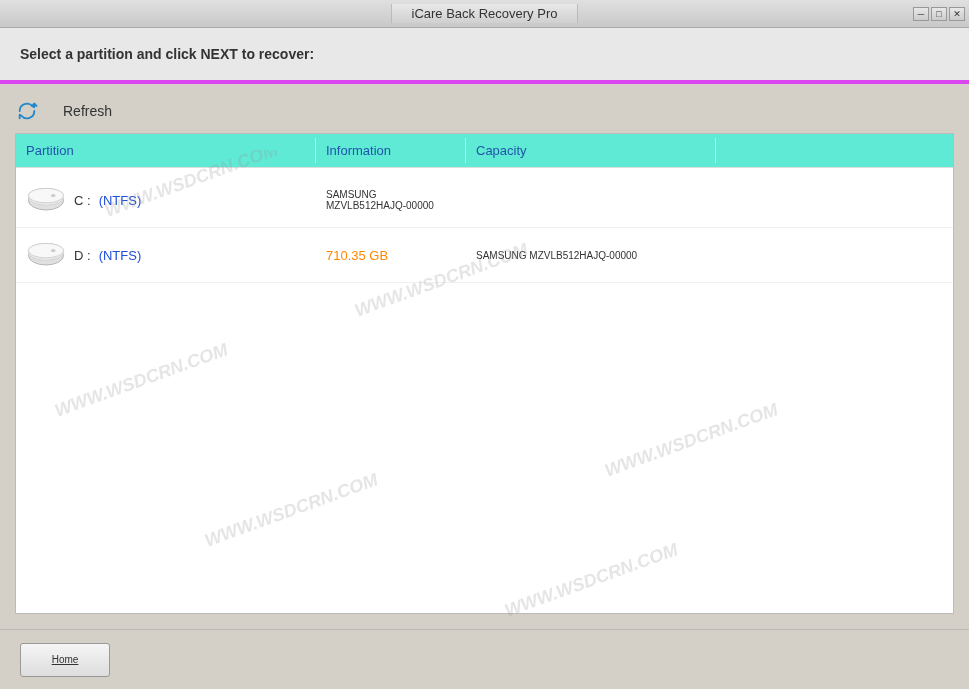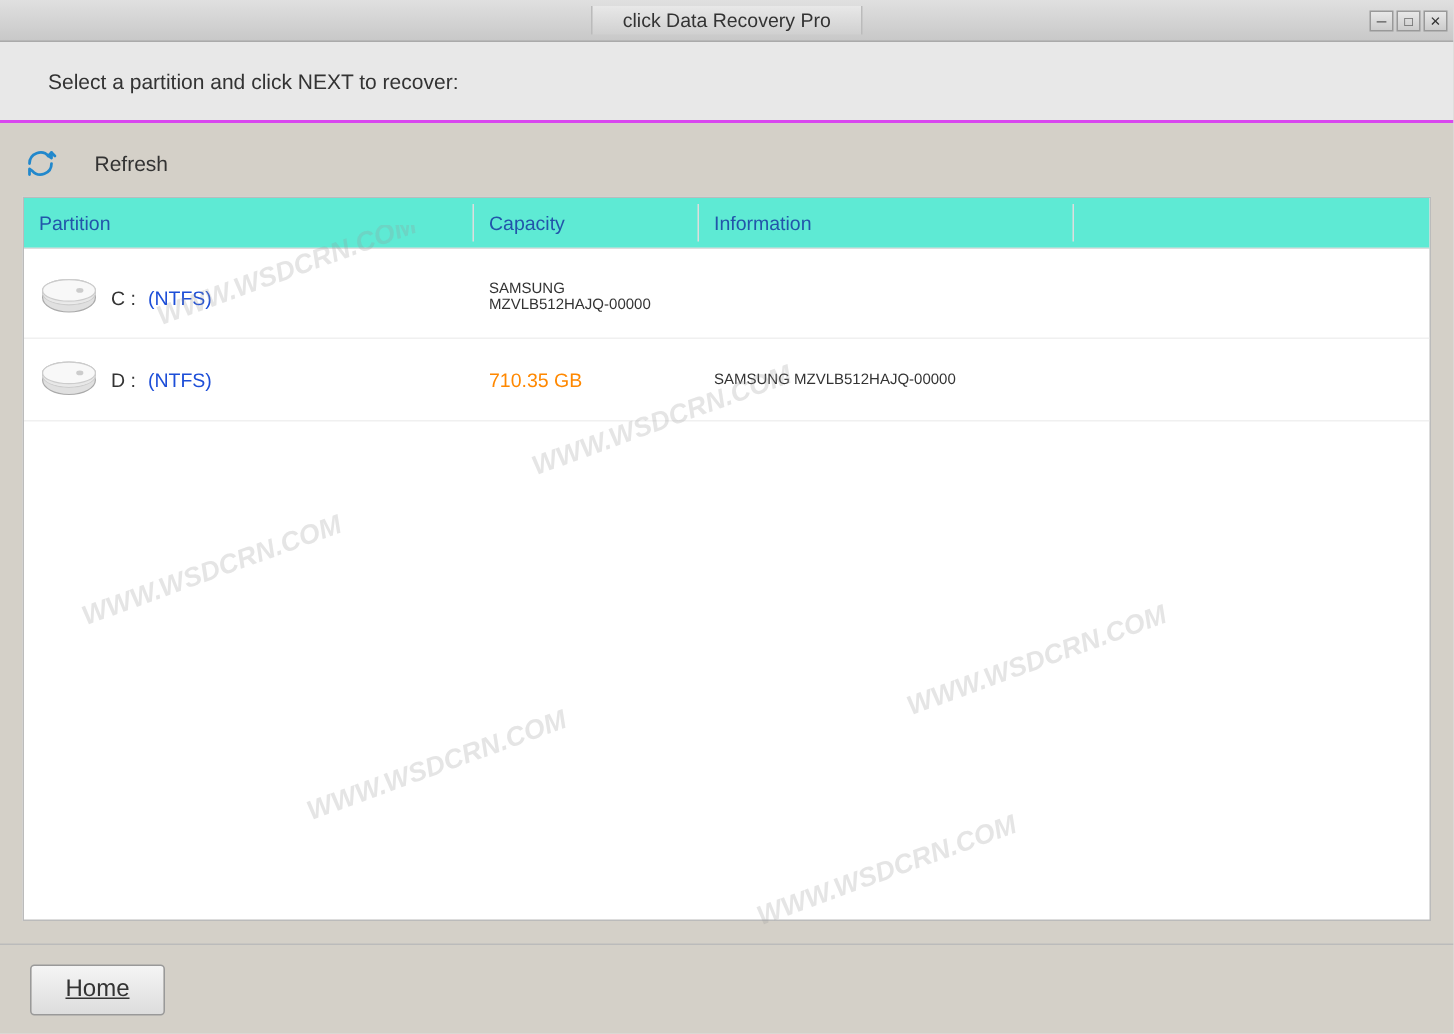--- a/index.html
+++ b/index.html
@@ -62,25 +62,25 @@
       width: 100%;
       height: calc(100% - 28px);
       background: #d4d0c8;
       display: flex;
       flex-direction: column;
     }
 
     
     .instruction-bar {
       background: #e8e8e8;
-      padding: 18px 32px;
-      border-bottom: 2px solid #d946ef;
+      padding: 18px 20px;
+      border-bottom: 4px solid #d946ef;
       font-size: 14px;
       color: #333;
-      font-weight: normal;
+      font-weight: bold;
     }
 
     
     .content-panel {
       flex: 1;
       background: #d4d0c8;
       padding: 15px;
       display: flex;
       flex-direction: column;
     }
@@ -208,21 +208,21 @@
       border-top: 1px solid #bbb;
     }
 
     .nav-button {
       min-width: 90px;
       height: 34px;
       background: linear-gradient(to bottom, #f5f5f5, #ddd);
       border: 1px solid #999;
       border-radius: 3px;
       cursor: pointer;
-      font-size: 16px;
+      font-size: 10px;
       color: #333;
       padding: 0 20px;
       display: flex;
       align-items: center;
       justify-content: center;
       text-decoration: underline;
     }
 
     .center-buttons {
       display: flex;
@@ -237,21 +237,21 @@
       right: 0;
       bottom: 60px;
       overflow: hidden;
       pointer-events: none;
     }
   </style>
 </head>
 <body>
 
 <div class="title-bar">
-  <span class="title-bar-text">click Data Recovery Pro</span>
+  <span class="title-bar-text">iCare Back Recovery Pro</span>
   <div class="title-bar-controls">
     <div class="title-bar-btn">─</div>
     <div class="title-bar-btn">□</div>
     <div class="title-bar-btn">✕</div>
   </div>
 </div>
 
 <div class="main-content">
 
   <div class="instruction-bar">
@@ -268,22 +268,22 @@
           <path d="M17.5 6.5 L20 4 L22.5 6.5" stroke="#2288cc" stroke-width="2" stroke-linecap="round" stroke-linejoin="round" fill="none"></path>
         </svg>
       </div>
       <span class="refresh-label">Refresh</span>
     </div>
 
     <div class="partition-table">
 
       <div class="table-header">
         <div class="col-header">Partition</div>
+        <div class="col-header">Information</div>
         <div class="col-header">Capacity</div>
-        <div class="col-header">Information</div>
         <div class="col-header"></div>
       </div>
 
       <div class="table-body">
 
         <div class="partition-row">
           <div class="partition-cell">
 
             <svg class="drive-icon" viewBox="0 0 50 35" xmlns="http://www.w3.org/2000/svg">
               <ellipse cx="25" cy="18" rx="22" ry="12" fill="#e0e0e0" stroke="#aaa" stroke-width="1"></ellipse>

